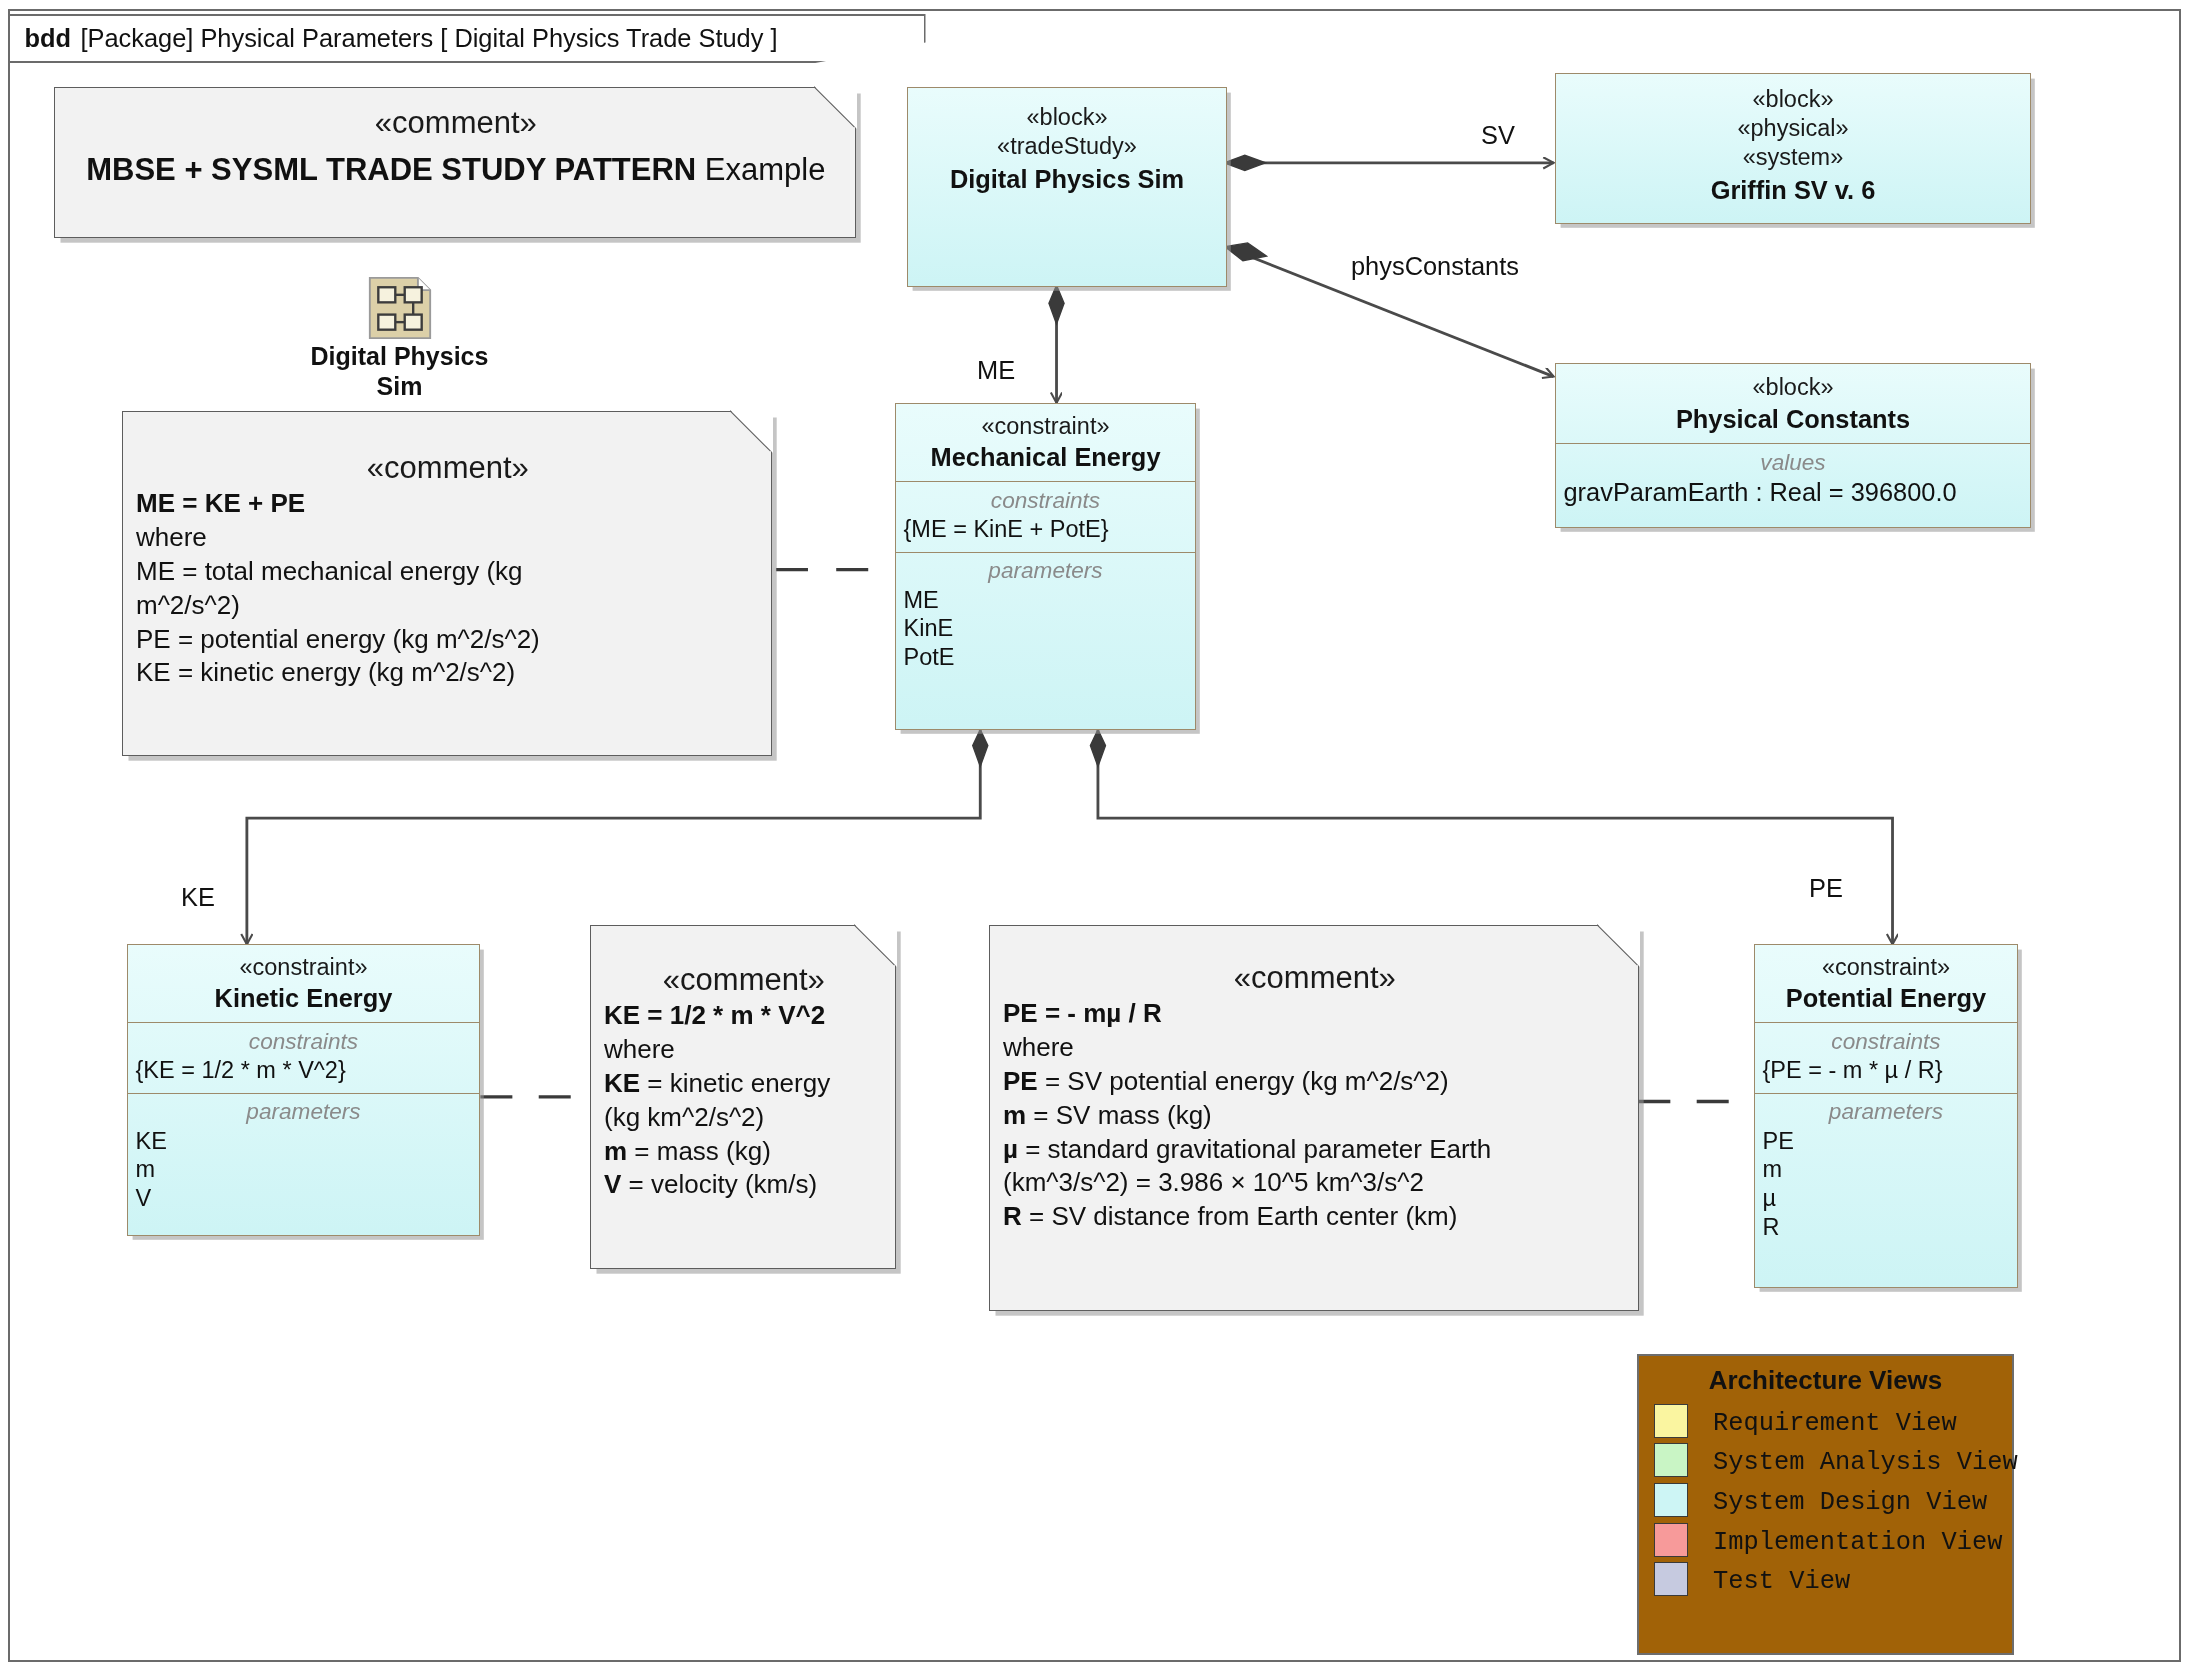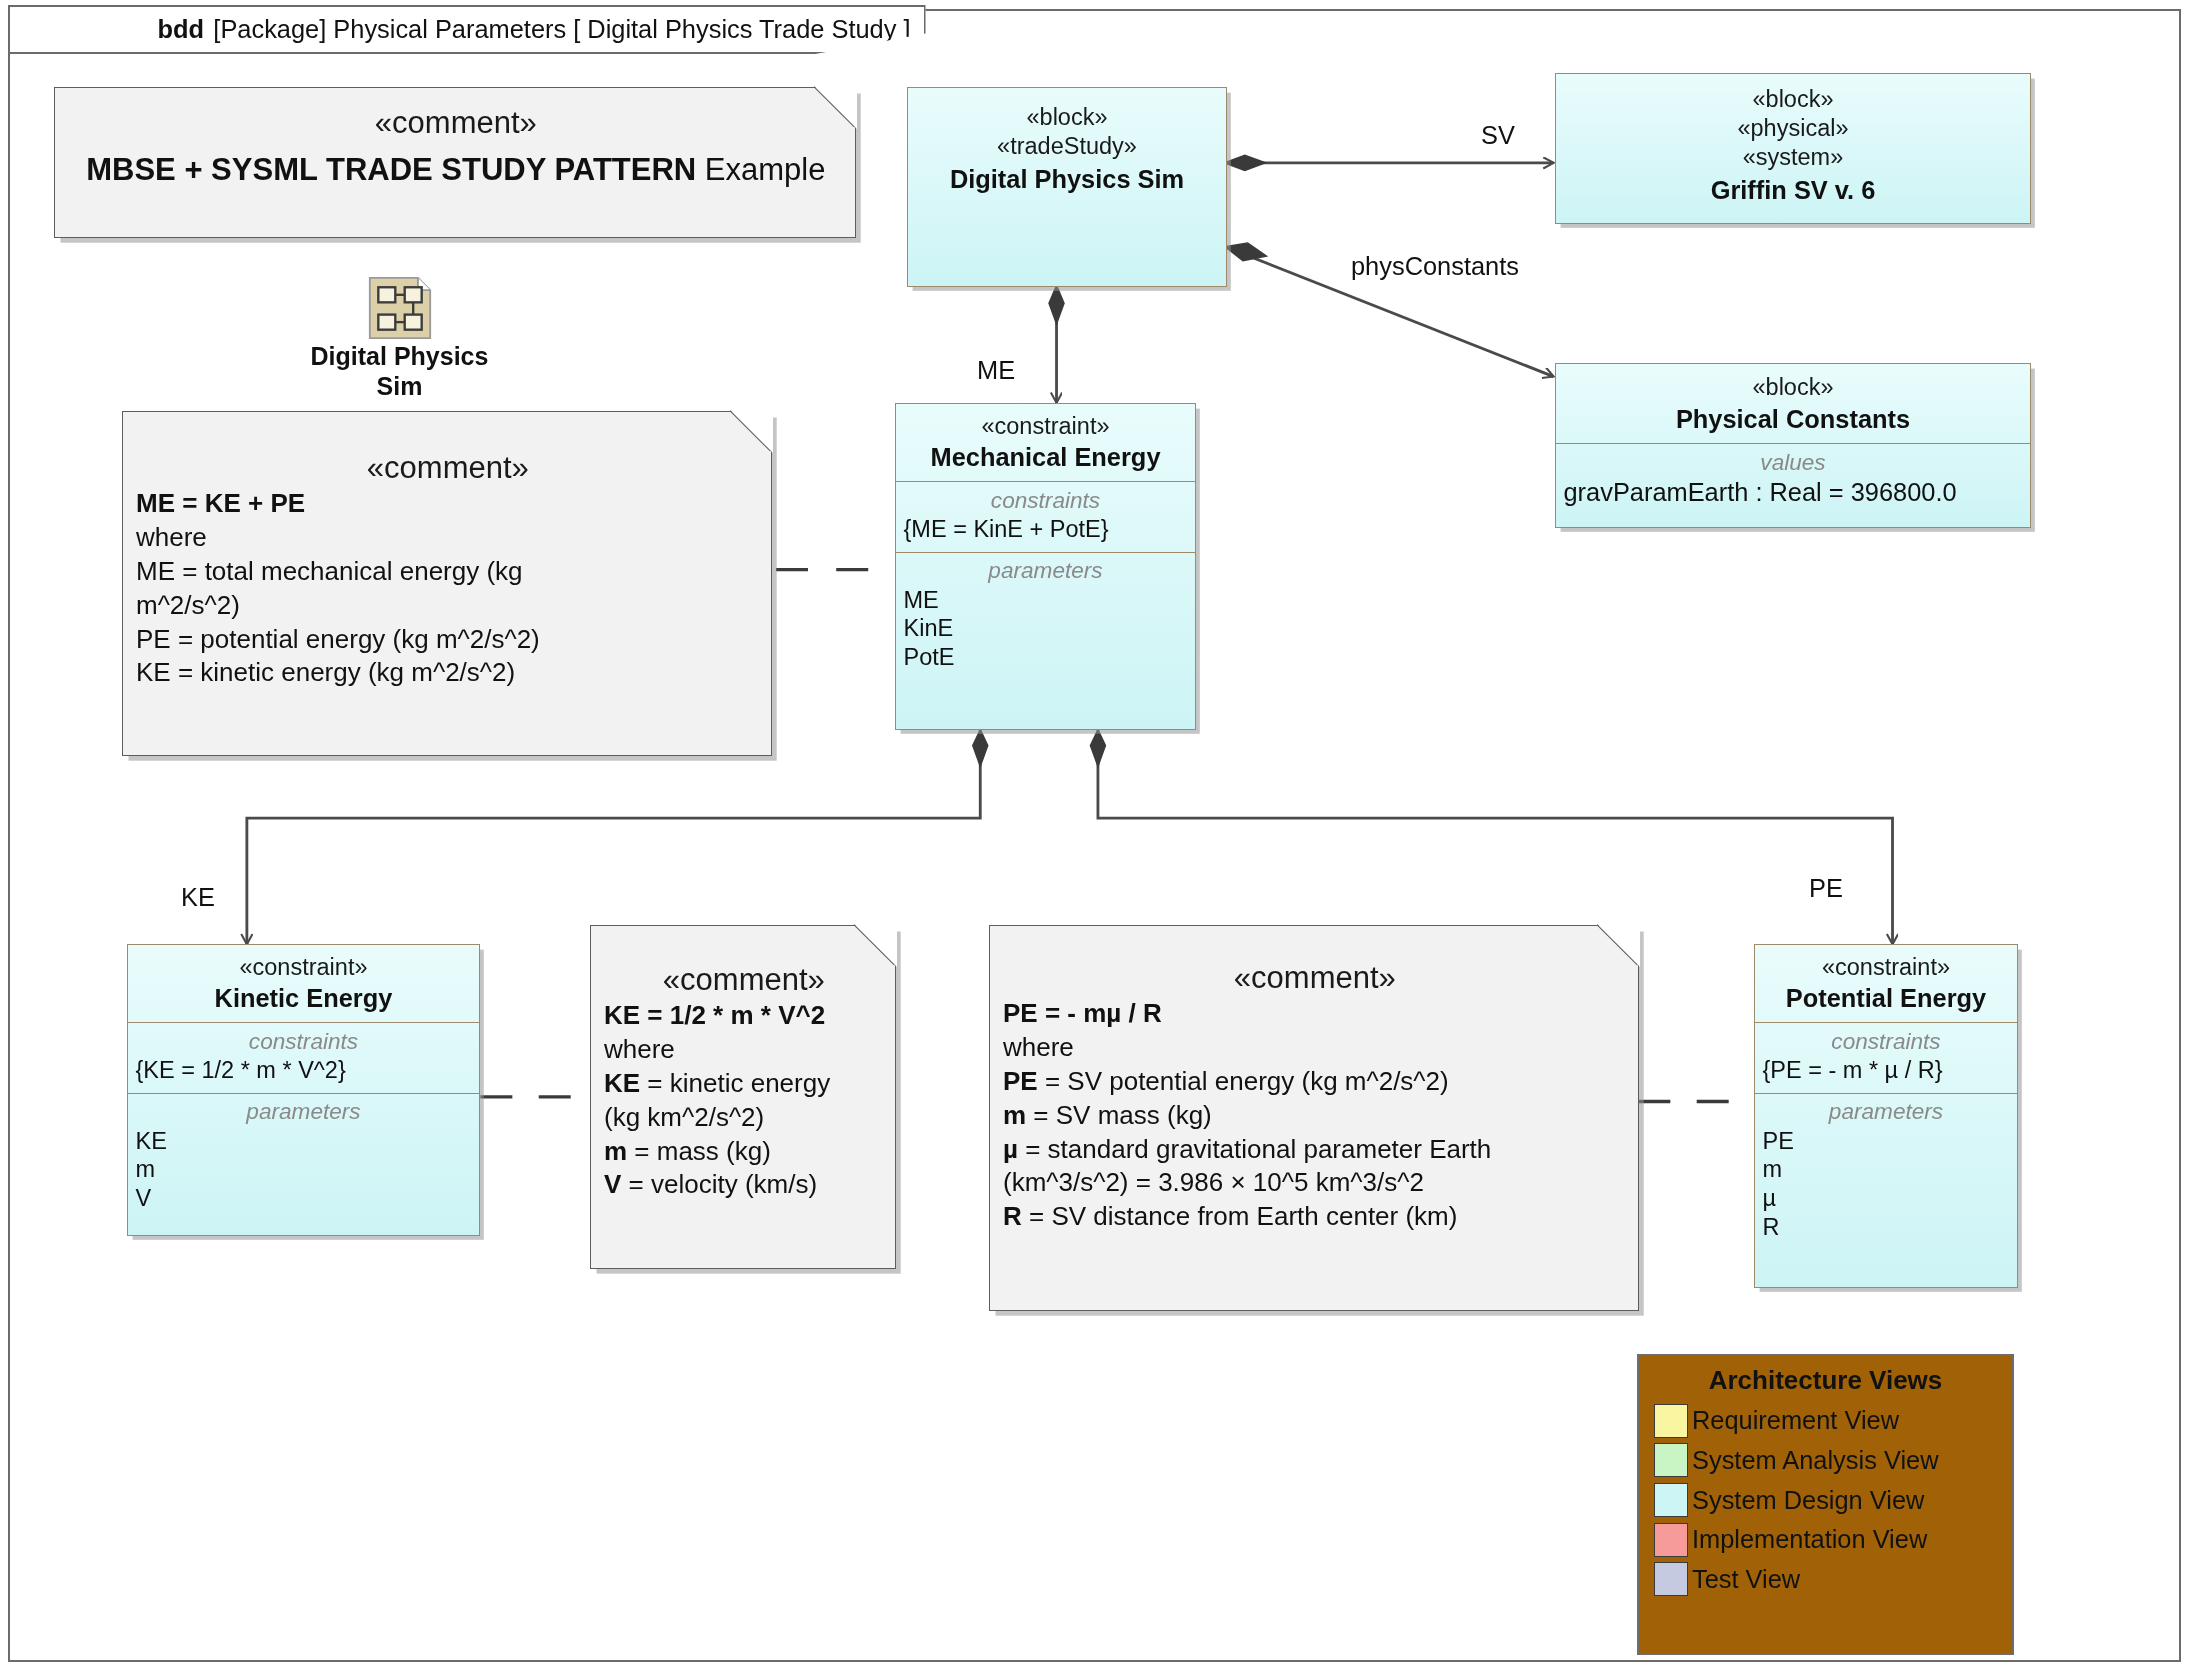--- a/index.html
+++ b/index.html
@@ -2,24 +2,24 @@
 <html style="font-size:15px"><head>
 <meta charset="utf-8">
 <style>
   html,body{margin:0;padding:0;background:#fff;}
   body{font-family:"Liberation Sans","DejaVu Sans",sans-serif;}
   #root{position:relative;width:2194px;height:1672px;background:#ffffff;overflow:hidden;}
 
   
   #frame{position:absolute;left:7.5px;top:9.4px;width:2173px;height:1653px;
          border:2.8px solid #6b6b6b;background:#fff;box-sizing:border-box;}
-  #frame-tab{position:absolute;left:7.5px;top:5px;height:49px;
+  #frame-tab{position:absolute;left:7.5px;top:14px;height:49px;
          border:2.8px solid #6b6b6b;border-bottom-width:2.8px;background:#fff;
          box-sizing:border-box;display:flex;align-items:center;padding:0 13px 0 15px;
-         font-size:25.4px;color:#111;white-space:nowrap;z-index:5;justify-content:flex-end;}
+         font-size:25.4px;color:#111;white-space:nowrap;z-index:5;}
 
   
   .sysblock{position:absolute;background:#d2f6f6;border:1.9px solid #9d8a6a;
             box-shadow:4.7px 4.7px 0 -0.9px rgba(150,150,150,.55);box-sizing:border-box;
             background-image:linear-gradient(to bottom,#e9fcfc 0%,#cdf4f5 100%);}
   .sysblock .hdr{padding:5.6px 7.5px 7.5px;text-align:center;}
   .sysblock .sect{border-top:1.9px solid #9d8a6a;padding:3.8px 7.5px 7.5px;}
   .stereo{font-size:23.5px;color:#1a1a1a;line-height:1.22;}
   .bname{font-size:25.4px;font-weight:bold;color:#111;line-height:1.25;}
   .sectlabel{display:block;text-align:center;font-style:italic;font-size:22.6px;color:#8a8a8a;line-height:1.3;}
@@ -44,21 +44,21 @@
   .elabel{position:absolute;font-size:25.4px;color:#111;white-space:nowrap;}
 
   
   .pkgicon{position:absolute;}
   .pkgcaption{position:absolute;text-align:center;font-size:25px;font-weight:bold;color:#111;line-height:1.2;}
 
   
   #legend{position:absolute;border:2.8px solid #6d6d6d;background:#a16207;box-sizing:border-box;
           padding:7.5px 15px 11.3px 15px;}
   #legend .ltitle{text-align:center;font-size:26px;font-weight:bold;color:#111;margin:1.9px 0 7.5px;}
-  #legend .lrow{display:flex;align-items:center;gap:4px;margin:5.6px 0;}
+  #legend .lrow{display:flex;align-items:flex-end;gap:25px;margin:5.6px 0;font-family:Liberation Mono, monospace;}
   #legend .sw{width:32px;height:32px;border:1.9px solid #3a3a3a;flex:0 0 auto;}
   #legend .ltext{font-size:25.4px;color:#111;white-space:nowrap;}
 </style>
 </head>
 <body>
 
 <div id="root">
 
   <div id="frame"></div>
 

